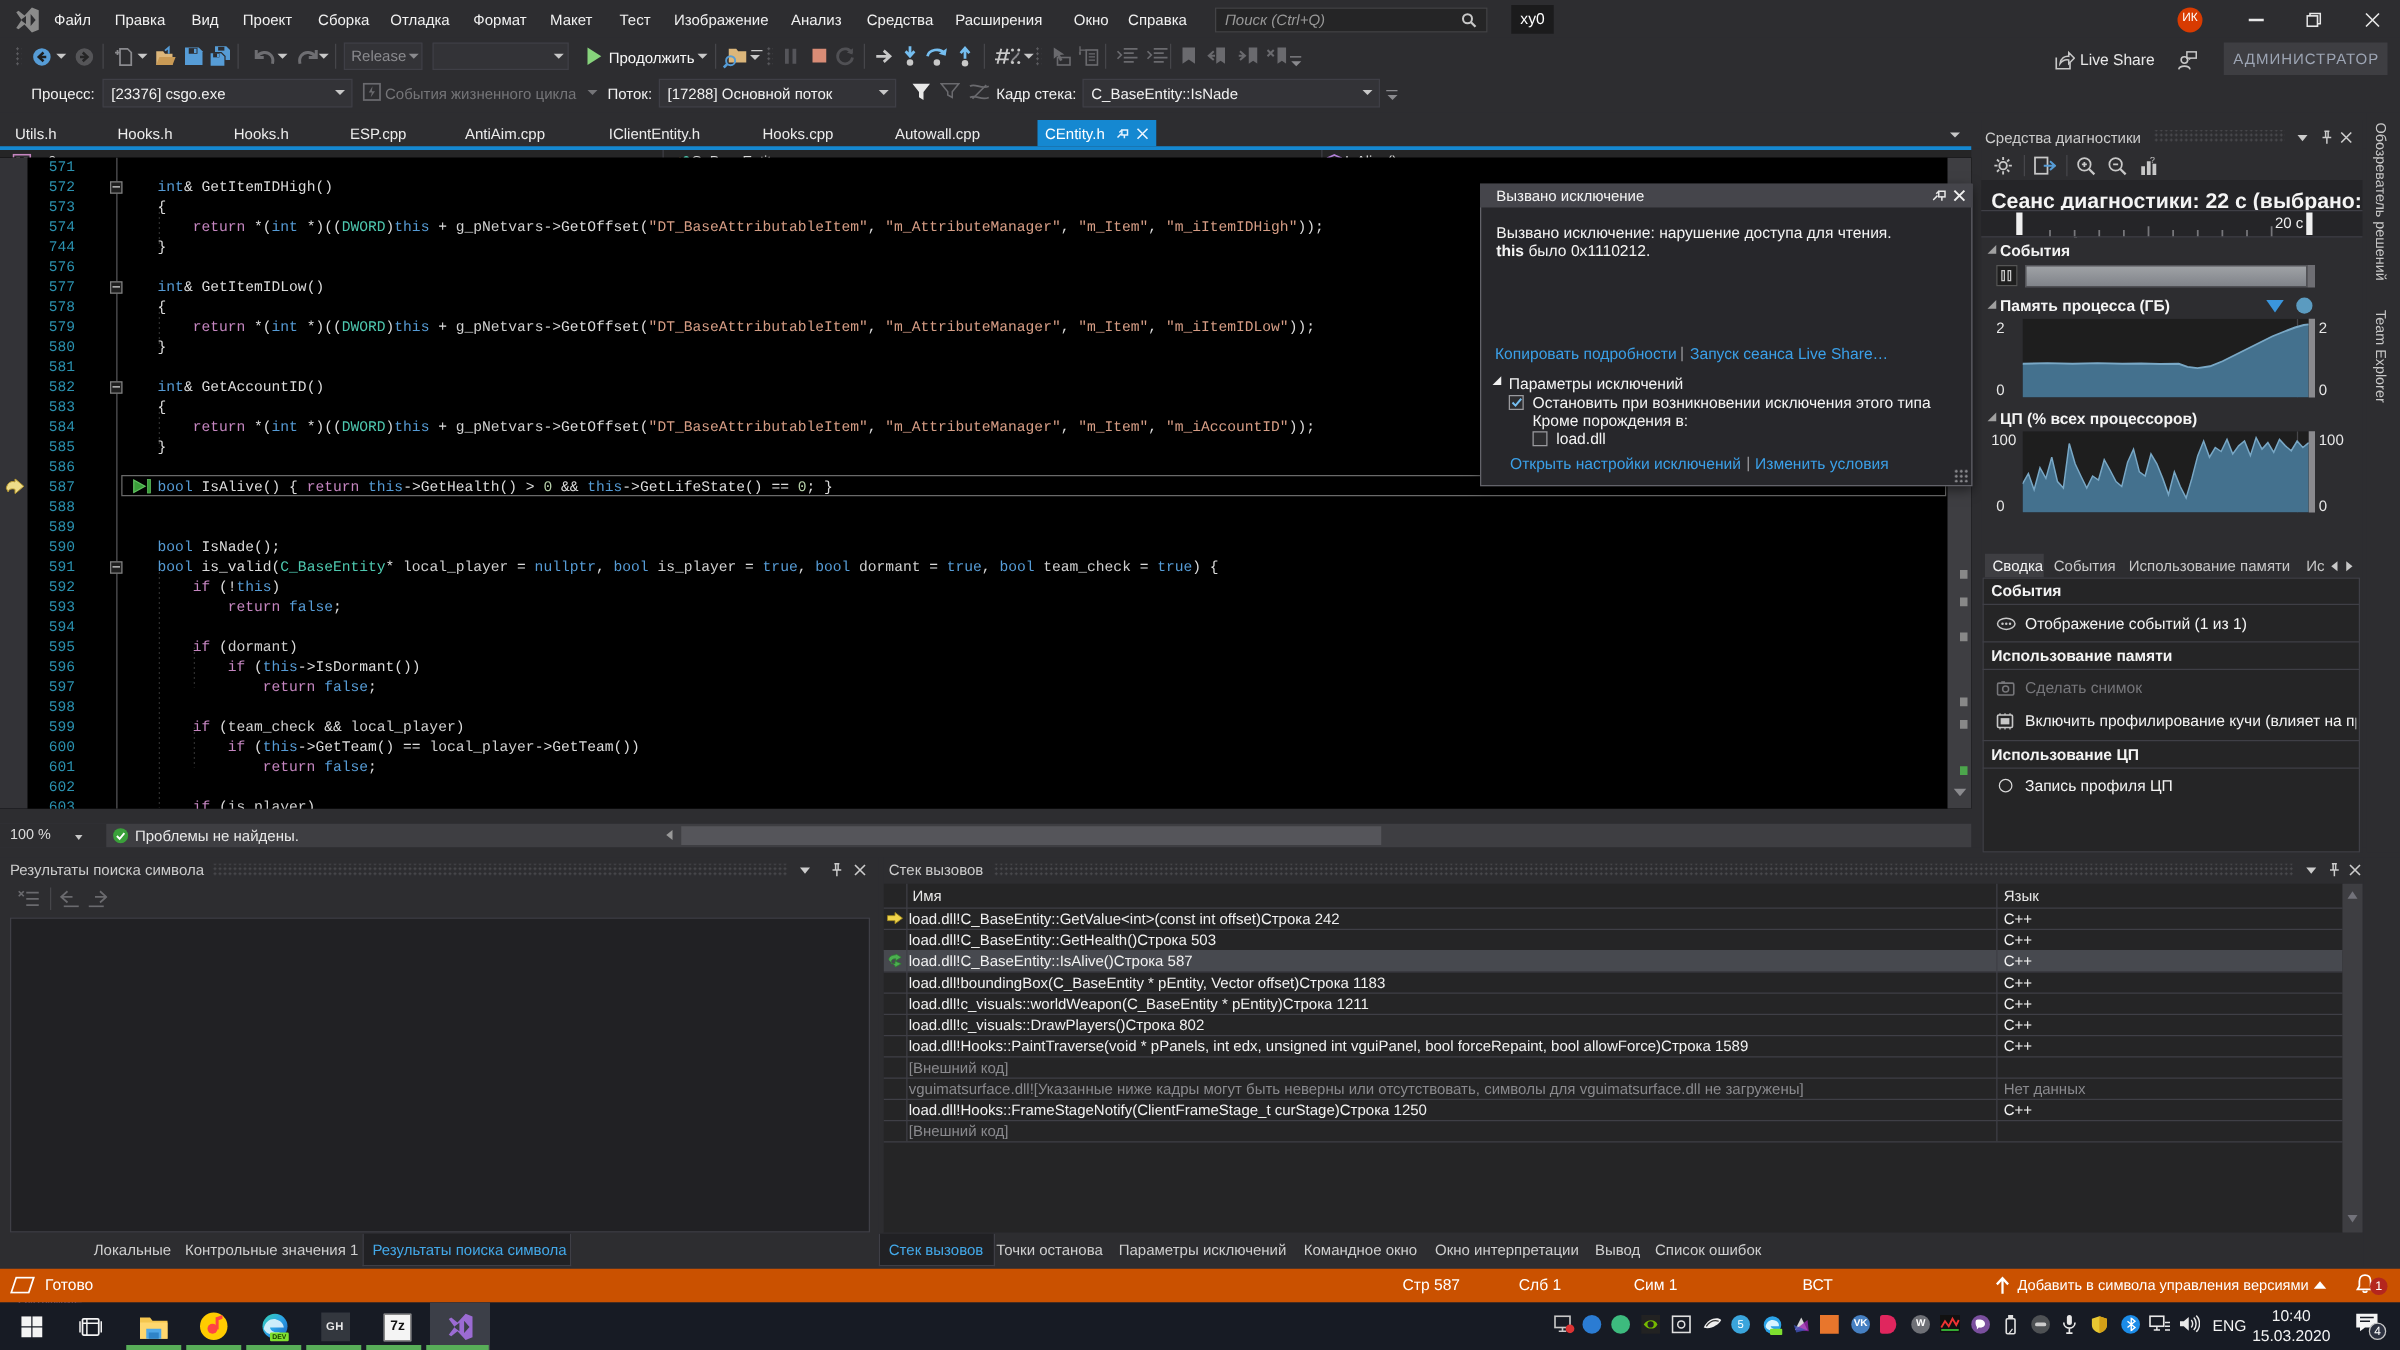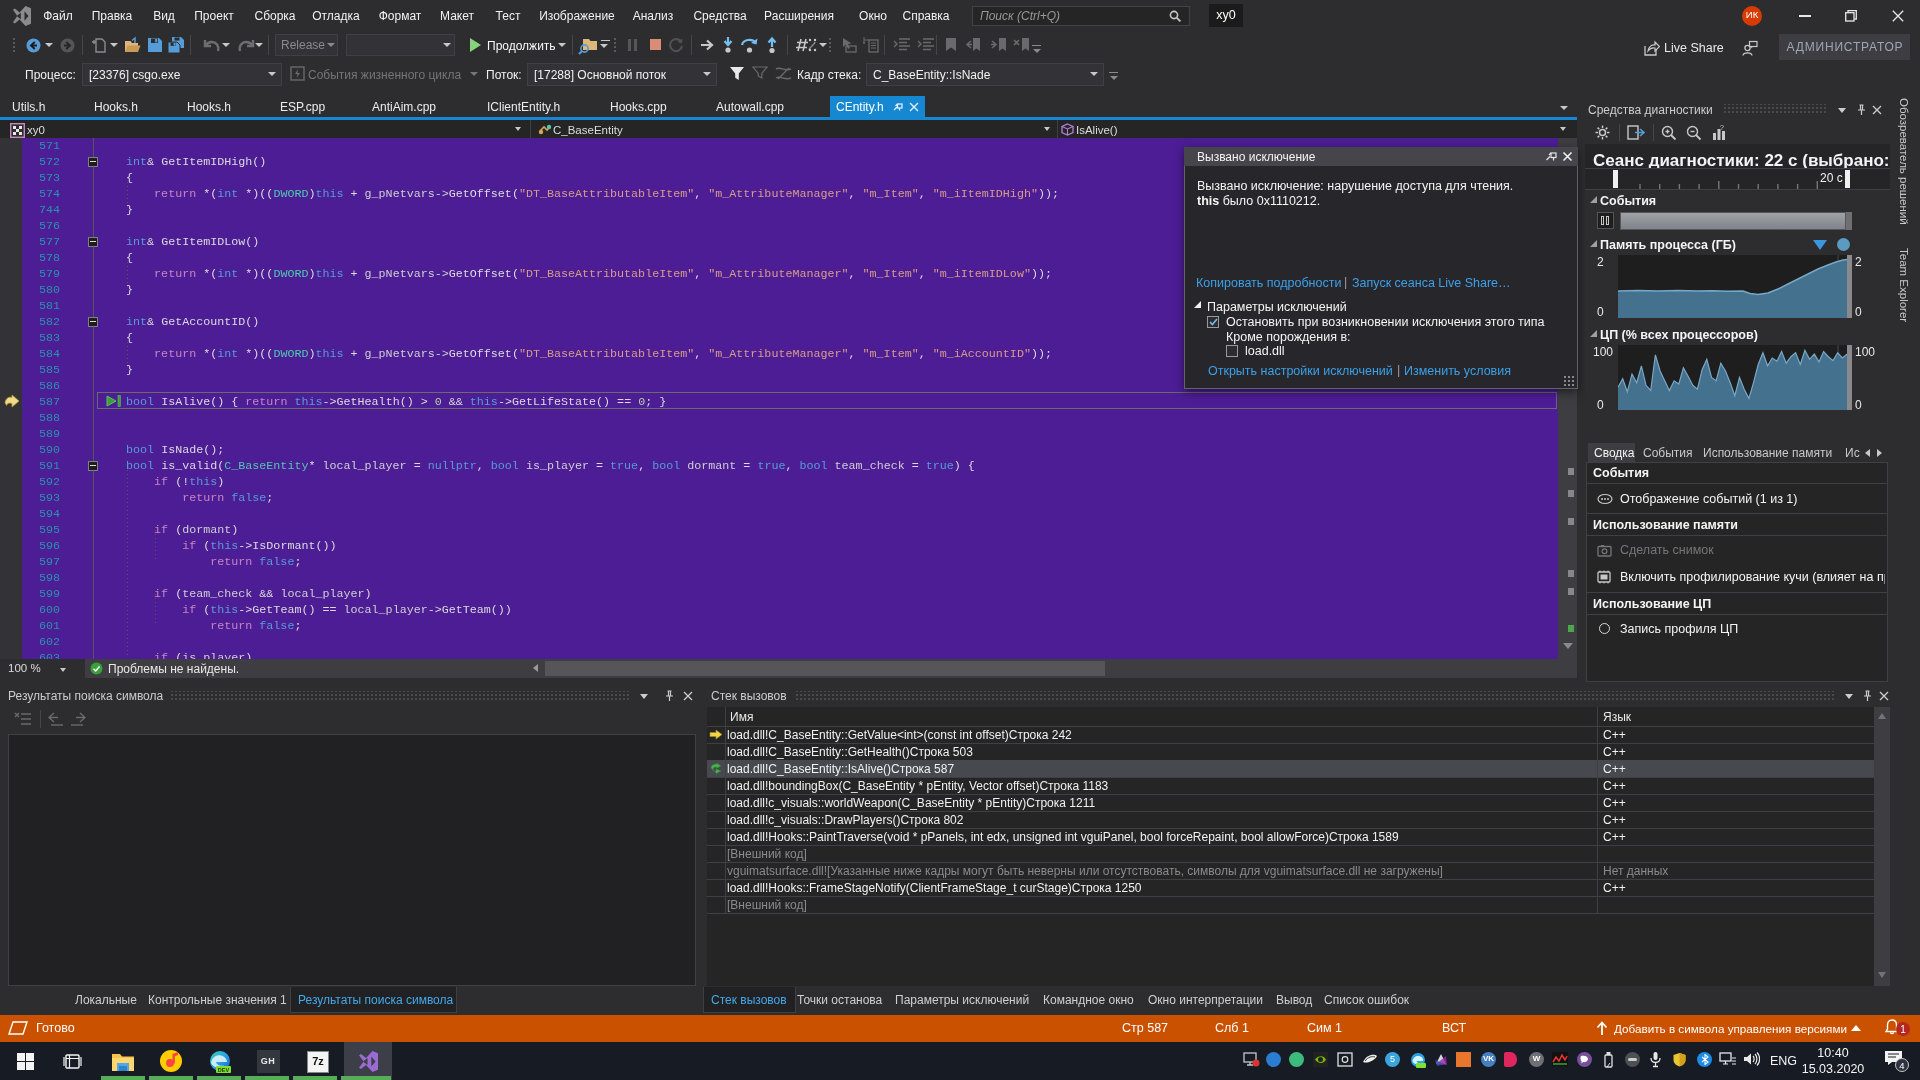--- a/index.html
+++ b/index.html
@@ -283,21 +283,21 @@
       <circle cx="11" cy="4" r="2.2" fill="#4EC9B0"></circle>
     </svg>
 <div class="abs" style="left:553px;top:124px;font-size:11.5px;color:#DCDCDC;">C_BaseEntity</div>
 <div class="abs carr" style="left:1044px;top:127px;border-width:3.5px;border-top-width:4px;"></div>
 <svg class="abs" style="left:1061px;top:123px;" width="13" height="13" viewBox="0 0 13 13">
 <path d="M6.5 1 L12 3.5 V9.5 L6.5 12 L1 9.5 V3.5 Z" fill="none" stroke="#B180D7" stroke-width="1.3"></path>
 <path d="M1 3.5 L6.5 6 L12 3.5 M6.5 6 V12" stroke="#B180D7" stroke-width="1.1" fill="none"></path>
     </svg>
 <div class="abs" style="left:1076px;top:124px;font-size:11.5px;color:#DCDCDC;">IsAlive()</div>
 <div class="abs carr" style="left:1560px;top:127px;border-width:3.5px;border-top-width:4px;"></div>
-<div class="abs" style="left:0;top:138px;width:1577px;height:521px;background:#4c1d95;overflow:hidden;" id="ed">
+<div class="abs" style="left:0;top:126px;width:1577px;height:521px;background:#000000;overflow:hidden;" id="ed">
 <div class="abs" style="left:0;top:0;width:22px;height:521px;background:#333337;"></div>
 <div class="abs" style="left:93px;top:0;width:1px;height:521px;background:#555558;"></div>
 <div class="abs" style="left:127px;top:40px;width:1px;height:32px;background-image:linear-gradient(#585858 1px,transparent 1px);background-size:1px 4px;"></div>
 <div class="abs" style="left:127px;top:120px;width:1px;height:32px;background-image:linear-gradient(#585858 1px,transparent 1px);background-size:1px 4px;"></div>
 <div class="abs" style="left:127px;top:200px;width:1px;height:32px;background-image:linear-gradient(#585858 1px,transparent 1px);background-size:1px 4px;"></div>
 <div class="abs" style="left:127px;top:328px;width:1px;height:192px;background-image:linear-gradient(#585858 1px,transparent 1px);background-size:1px 4px;"></div>
 <div class="abs" style="left:155px;top:392px;width:1px;height:32px;background-image:linear-gradient(#585858 1px,transparent 1px);background-size:1px 4px;"></div>
 <div class="abs" style="left:155px;top:456px;width:1px;height:32px;background-image:linear-gradient(#585858 1px,transparent 1px);background-size:1px 4px;"></div>
 <div class="abs mono" style="left:0;top:0px;width:1577px;height:16px;line-height:16px;font-size:11.7px;letter-spacing:0;white-space:pre;">
 <span class="abs" style="left:36px;top:0;width:24px;text-align:right;color:#2B91AF;">571</span>

